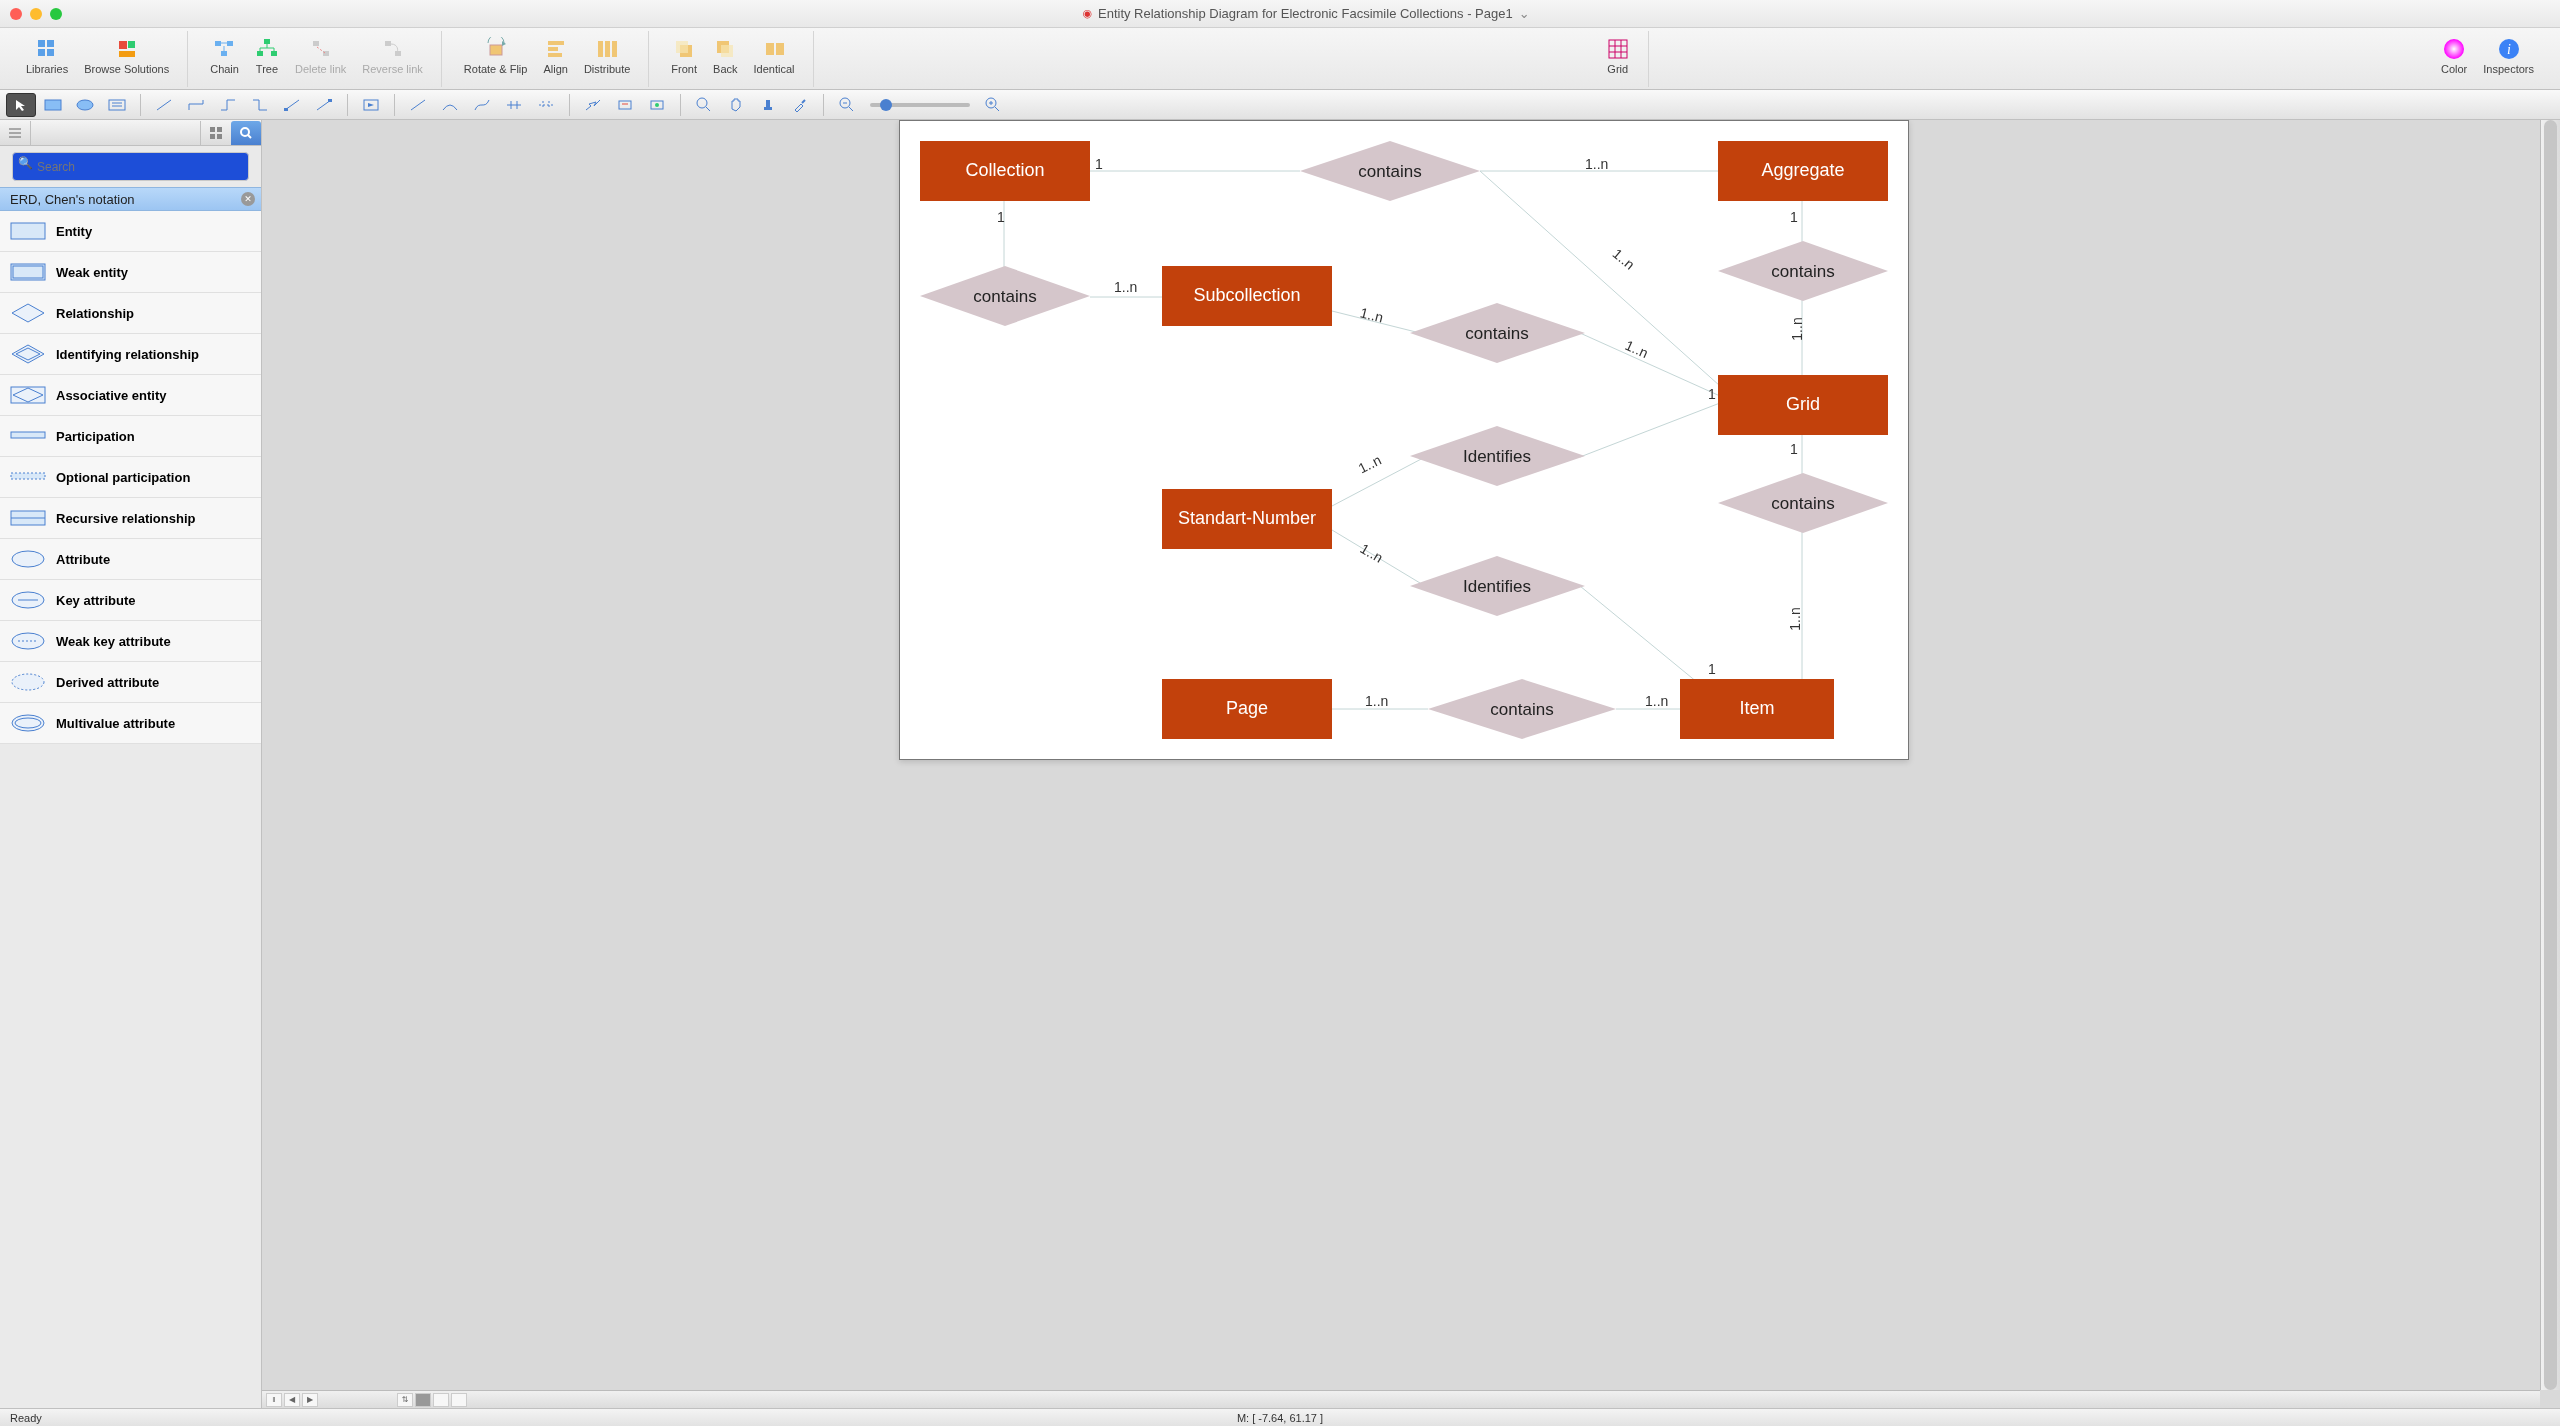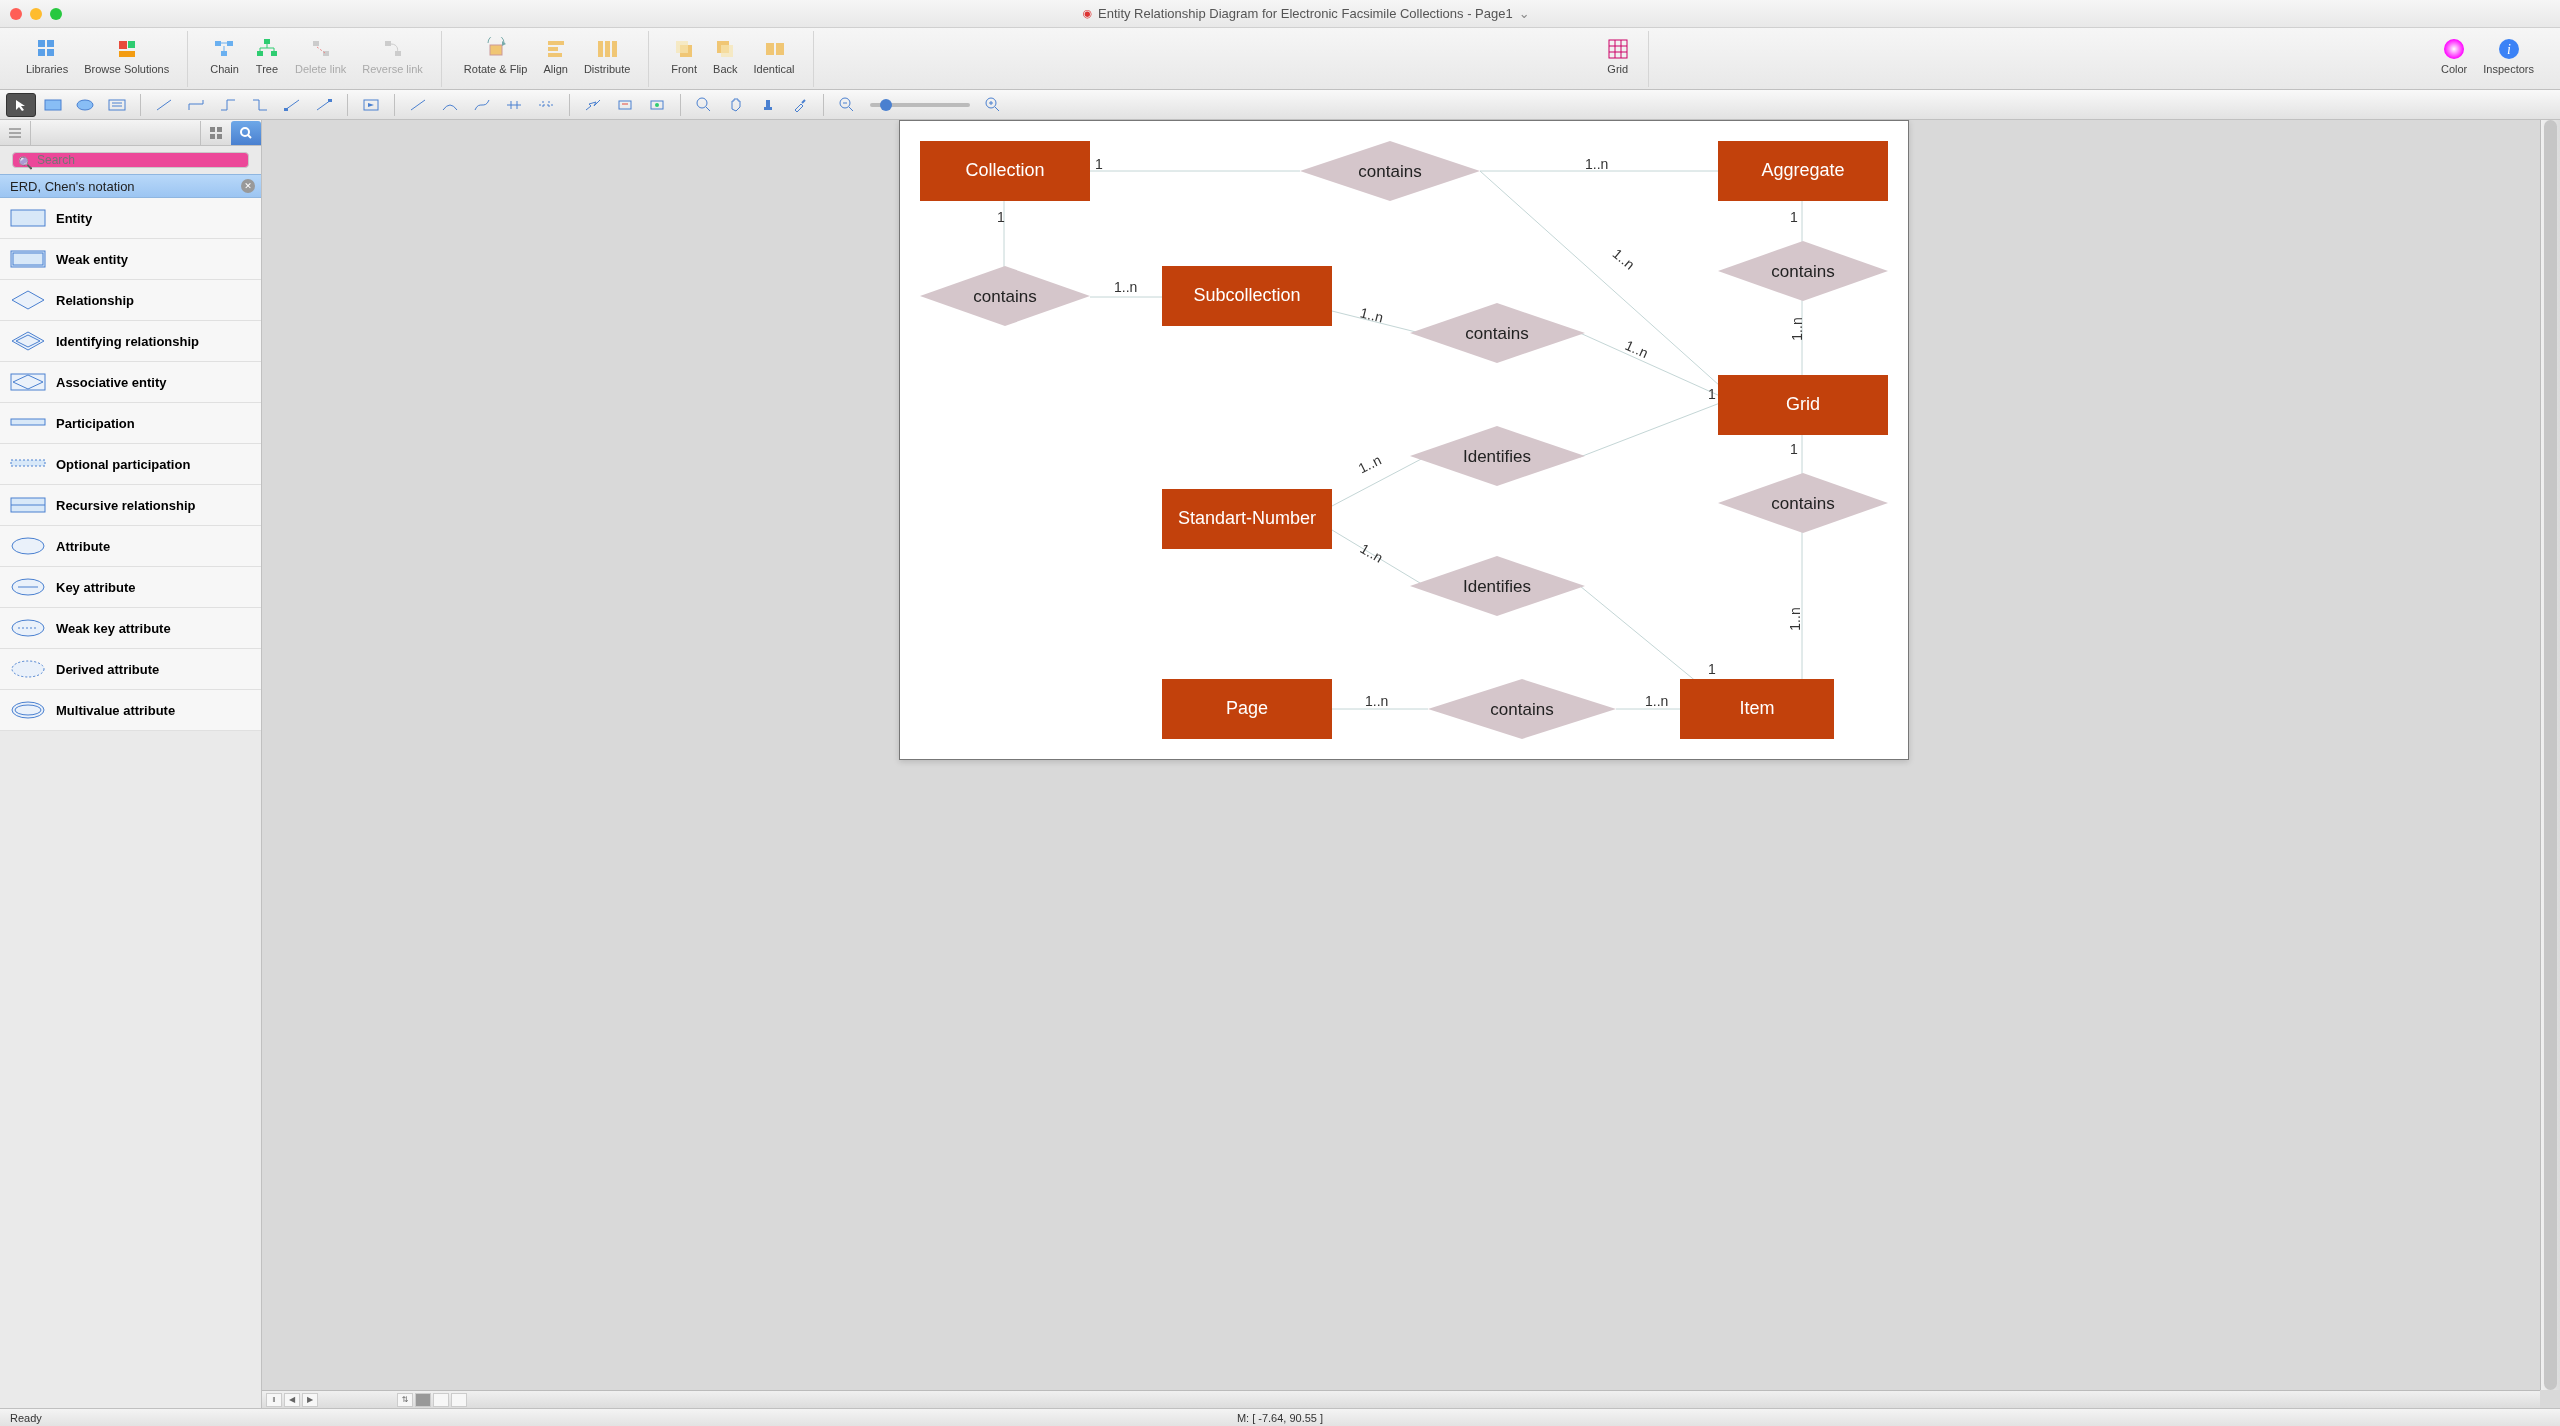--- a/index.html
+++ b/index.html
@@ -28,21 +28,21 @@
 .shape-sep { width: 1px; height: 22px; background: #c0c0c0; margin: 0 6px; }
 
 .main { display: flex; height: calc(100vh - 28px - 62px - 30px - 18px); }
 
 .sidebar { width: 262px; background: #eaeaea; border-right: 1px solid #c0c0c0; display: flex; flex-direction: column; }
 .sb-tabs { height: 26px; border-bottom: 1px solid #c0c0c0; display: flex; align-items: center; background: linear-gradient(#f4f4f4,#dcdcdc); }
 .sb-tab { width: 30px; height: 24px; display: flex; align-items: center; justify-content: center; cursor: pointer; }
 .sb-tab.active { background: linear-gradient(#6ea8e8,#4a80d0); border-radius: 3px 3px 0 0; }
 .sb-tabwide { flex: 1; border-left: 1px solid #c0c0c0; border-right: 1px solid #c0c0c0; }
 .sb-search { padding: 6px 12px; }
-.sb-search input { width: 100%; height: 16px; border: 1px solid #c9c9c9; border-radius: 4px; padding: 0 8px 0 24px; background: #ec4899; font-size: 12px; }
+.sb-search input { width: 100%; height: 29px; border: 1px solid #c9c9c9; border-radius: 4px; padding: 0 8px 0 24px; background: #1d4ed8; font-size: 12px; }
 .sb-search { position: relative; }
 .sb-search-icon { position: absolute; left: 18px; top: 10px; color: #888; font-size: 12px; }
 .sb-section { height: 24px; background: linear-gradient(#b8d8f9,#9cc5f2); border-top: 1px solid #8fb6e0; border-bottom: 1px solid #8fb6e0; display: flex; align-items: center; padding: 0 10px; font-size: 13px; color: #222; position: relative; }
 .sb-section-close { position: absolute; right: 6px; width: 14px; height: 14px; background: #999; border-radius: 50%; color: #fff; display: flex; align-items: center; justify-content: center; font-size: 9px; cursor: pointer; }
 .sb-list { overflow-y: auto; font-weight: bold; }
 .sb-item { height: 41px; display: flex; align-items: center; padding: 0 10px; gap: 10px; border-bottom: 1px solid #e0e0e0; background: #f7f7f7; cursor: pointer; }
 .sb-shape { width: 36px; height: 22px; display: flex; align-items: center; justify-content: center; }
 
 .canvas-area { flex: 1; background: #d9d9d9; position: relative; overflow: hidden; }
 .canvas-scroll { position: absolute; left: 6px; top: 0; right: 20px; bottom: 18px; overflow: auto; background: #d9d9d9; }
@@ -669,14 +669,14 @@
       <div class="hsb-btn">⇅</div>
       <div class="hsb-btn" style="background:#999"></div>
       <div class="hsb-btn"></div>
       <div class="hsb-btn"></div>
     </div>
   </div>
 </div>
 
 <div class="statusbar">
   <span>Ready</span>
-  <span class="status-center">M: [ -7.64, 90.55 ]</span>
+  <span class="status-center">M: [ -7.64, 61.17 ]</span>
 </div>
 
 </body></html>

